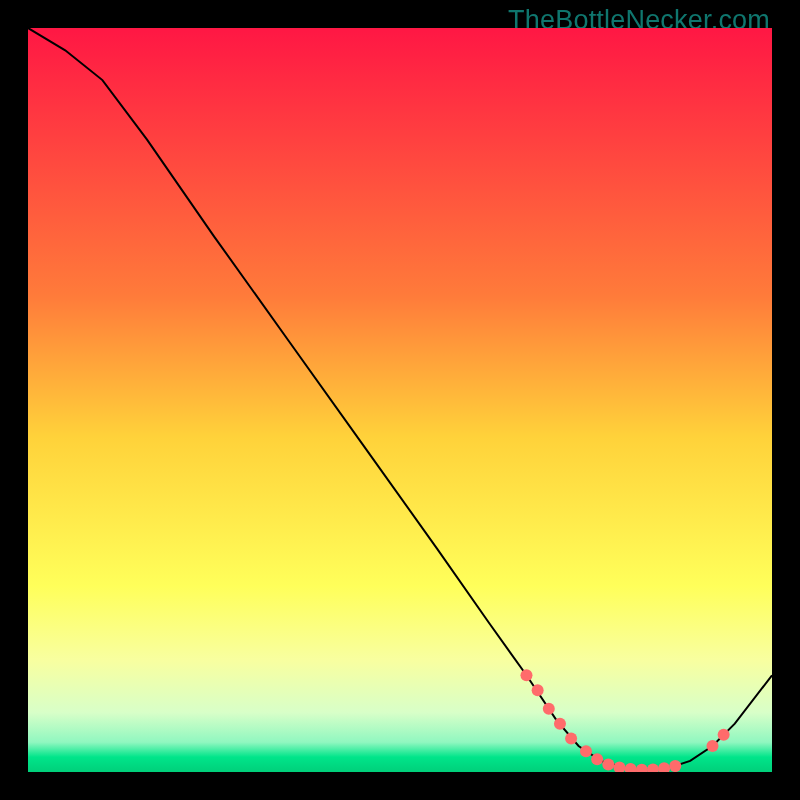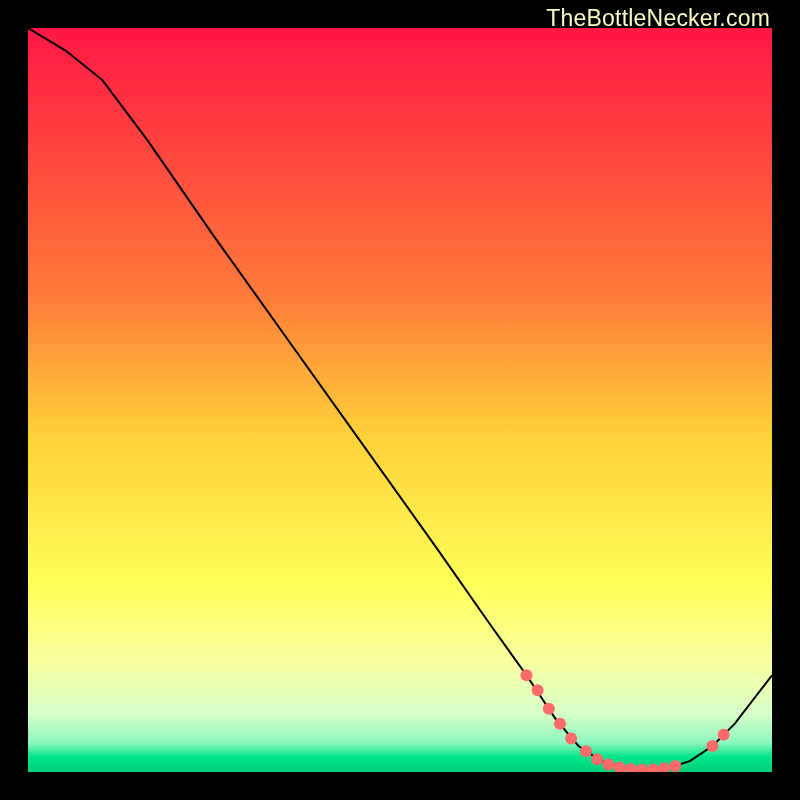--- a/index.html
+++ b/index.html
@@ -16,22 +16,22 @@
     left: 28px;
     top: 28px;
     width: 744px;
     height: 744px;
     background: #000;
   }
   .watermark {
     position: absolute;
     top: 5px;
     right: 30px;
-    color: #fef9c3;
-    font-size: 23px;
+    color: #0f766e;
+    font-size: 27px;
     font-weight: 500;
     letter-spacing: 0.2px;
   }
   svg {
     display: block;
   }
 </style>
 </head>
 <body>
 

